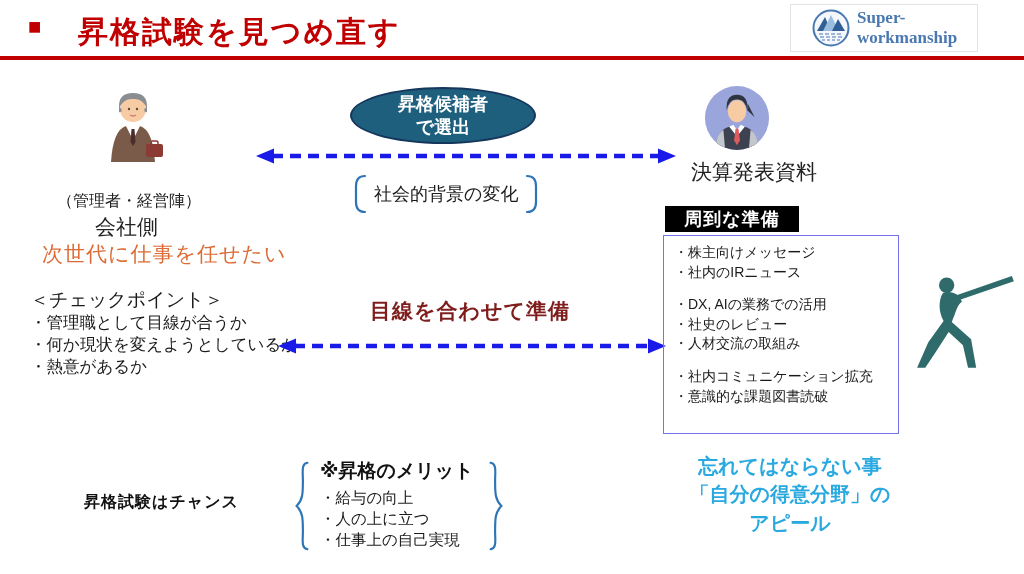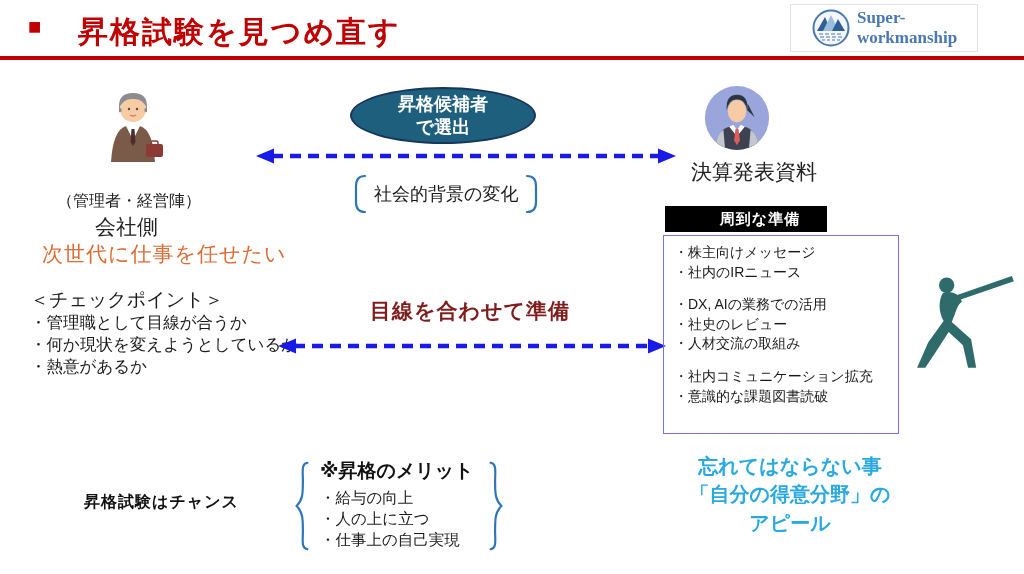--- a/index.html
+++ b/index.html
@@ -29,21 +29,21 @@
   .social{left:353px;top:174px;width:200px;height:40px;display:flex;align-items:center;}
   .social-text{font-size:18px;color:#1a1a1a;white-space:nowrap;padding:0 7px;}
   
   .wish{left:42px;top:240px;font-size:21px;color:#DC6B35;letter-spacing:1px;}
   .chk-title{left:30px;top:287px;font-size:19px;color:#1a1a1a;}
   .chk-list{left:30px;top:312px;font-size:16.5px;color:#1a1a1a;line-height:1.33;}
   
   .align-text{left:300px;top:297px;width:340px;text-align:center;font-size:21px;font-weight:bold;color:#7f1d1d;letter-spacing:1px;}
   
   .prep-title{left:665px;top:206px;width:134px;height:26px;background:#000;color:#fff;font-weight:bold;
-    font-size:15px;display:flex;align-items:center;justify-content:center;letter-spacing:1px;padding-left:28px;}
+    font-size:18px;display:flex;align-items:center;justify-content:center;letter-spacing:1px;}
   .prep-box{left:663px;top:235px;width:236px;height:199px;border:1.5px solid #7373EE;box-sizing:border-box;
     padding:7px 0 0 10px;font-size:14px;color:#1a1a1a;line-height:1.4;}
   .prep-group{margin-bottom:13px;}
   
   .chance{left:84px;top:492px;font-size:16px;font-weight:bold;color:#111;letter-spacing:1px;}
   .merit-body{left:320px;top:458px;width:160px;}
   .merit-title{font-size:19px;font-weight:bold;color:#111;margin-bottom:4px;white-space:nowrap;}
   .merit-list{font-size:15.5px;color:#1a1a1a;line-height:1.35;}
   .reminder{left:676px;top:452px;width:228px;text-align:center;font-size:20px;font-weight:bold;
     color:#29A9E0;line-height:1.42;}

